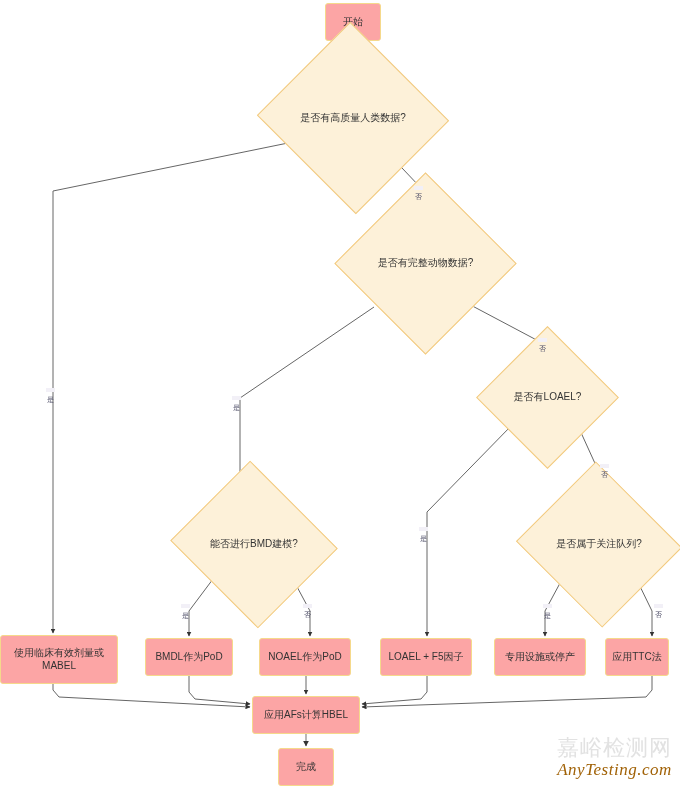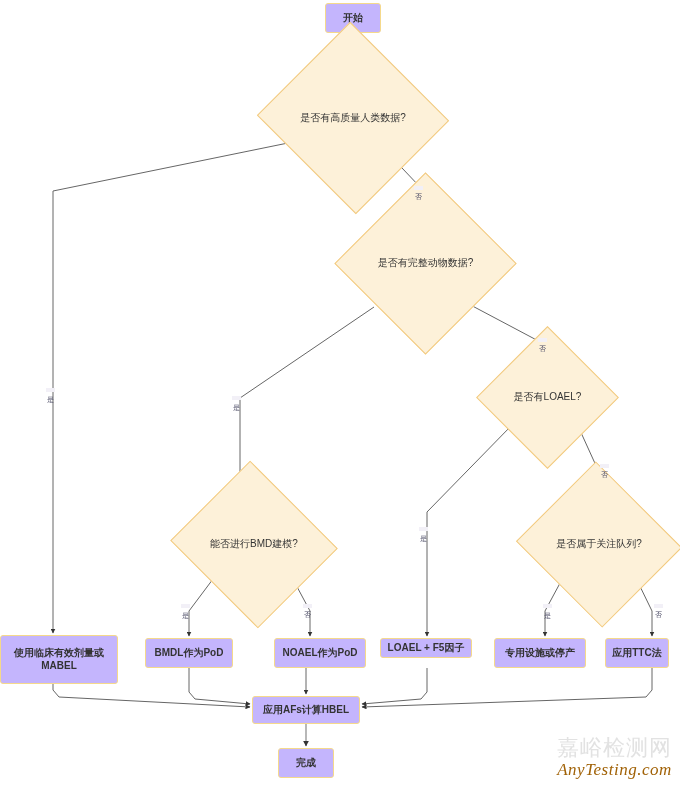--- a/index.html
+++ b/index.html
@@ -37,25 +37,24 @@
     box-sizing: border-box;
     display: flex;
     align-items: center;
     justify-content: center;
     text-align: center;
     color: #333333;
     font-size: 10px;
     line-height: 1.25;
   }
   .node.rect {
-    background: #c4b5fd;
+    background: #fca5a5;
     border: 1px solid #f5d98b;
     border-radius: 3px;
-    padding: 9px 5px;
-    font-weight: bold;
+    padding: 18px 5px;
   }
   .node.diamond-wrap {
     background: transparent;
     border: none;
   }
   .diamond-shape {
     position: absolute;
     left: 0; top: 0;
     width: 100%;
     height: 100%;
@@ -187,21 +186,21 @@
     </div>
 
     <div class="node rect" style="left:0px; top:635px; width:118px; height:49px;">
       <span>使用临床有效剂量或MABEL</span>
     </div>
 
     <div class="node rect" style="left:145px; top:638px; width:88px; height:30px;">
       <span>BMDL作为PoD</span>
     </div>
 
-    <div class="node rect" style="left:274px; top:638px; width:92px; height:30px;">
+    <div class="node rect" style="left:259px; top:638px; width:92px; height:30px;">
       <span>NOAEL作为PoD</span>
     </div>
 
     <div class="node rect" style="left:380px; top:638px; width:92px; height:20px;justify-content:center;">
       <span>LOAEL + F5因子</span>
     </div>
 
     <div class="node rect" style="left:494px; top:638px; width:92px; height:30px;">
       <span>专用设施或停产</span>
     </div>

